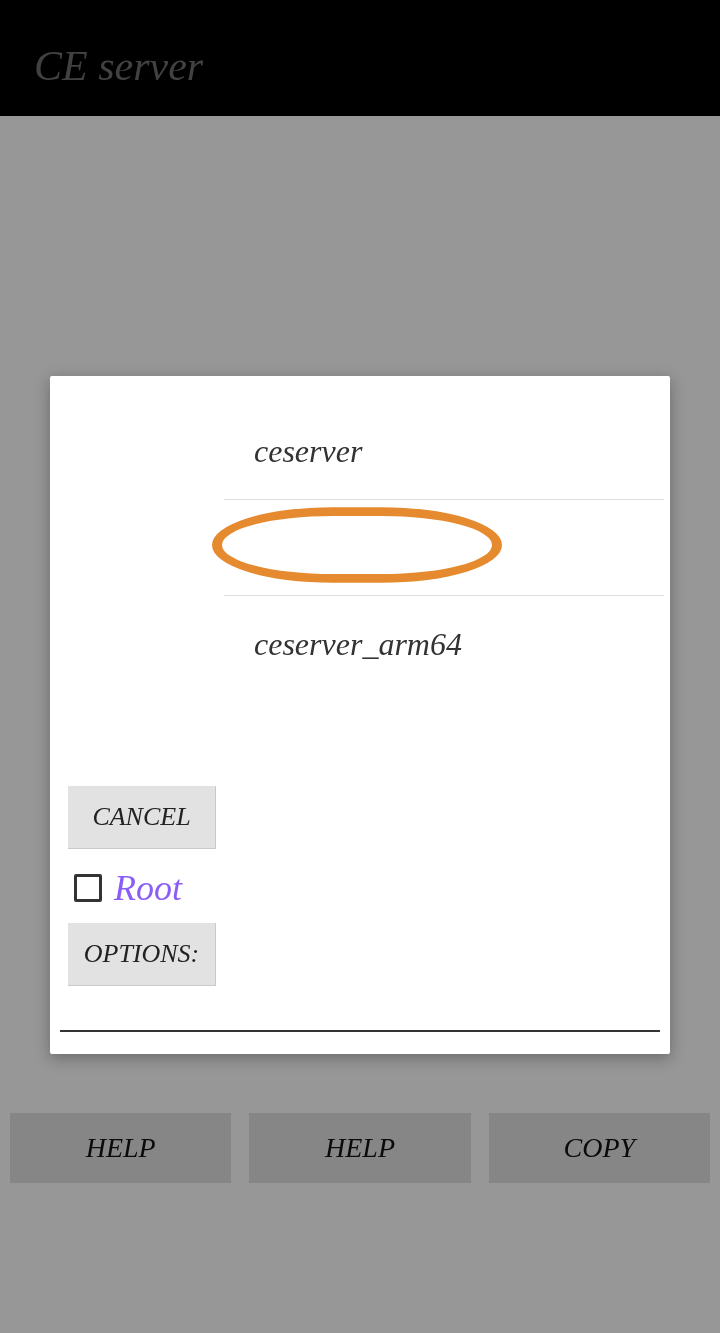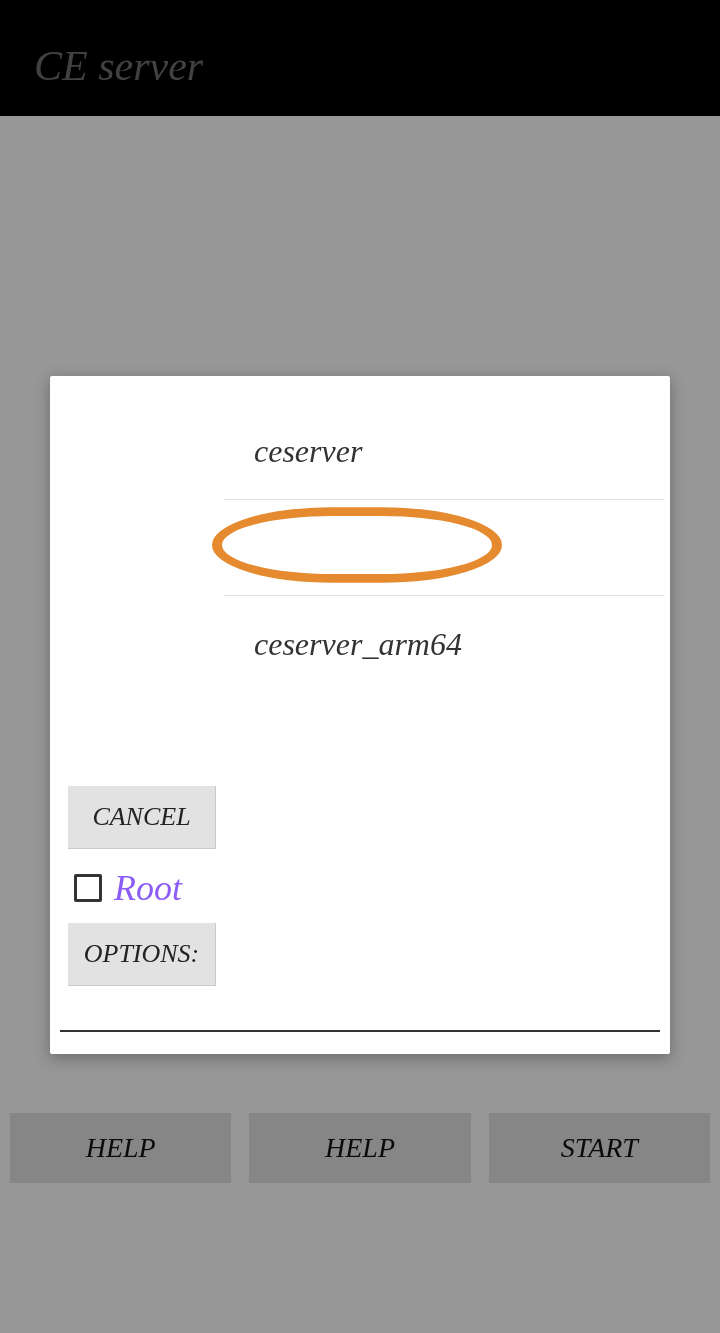--- a/index.html
+++ b/index.html
@@ -165,21 +165,21 @@
 <div class="status-bar"></div>
 
 <div class="app-bar">
   <div class="app-bar-title">CE server</div>
 </div>
 
 <div class="main-area">
   <div class="bottom-buttons">
     <button class="bottom-btn">HELP</button>
     <button class="bottom-btn">HELP</button>
-    <button class="bottom-btn">START</button>
+    <button class="bottom-btn">COPY</button>
   </div>
 </div>
 
 <div class="dim"></div>
 
 <div class="dialog">
   <div class="dialog-body">
 
     <div class="dialog-left">
       <button class="side-btn">CANCEL</button>

